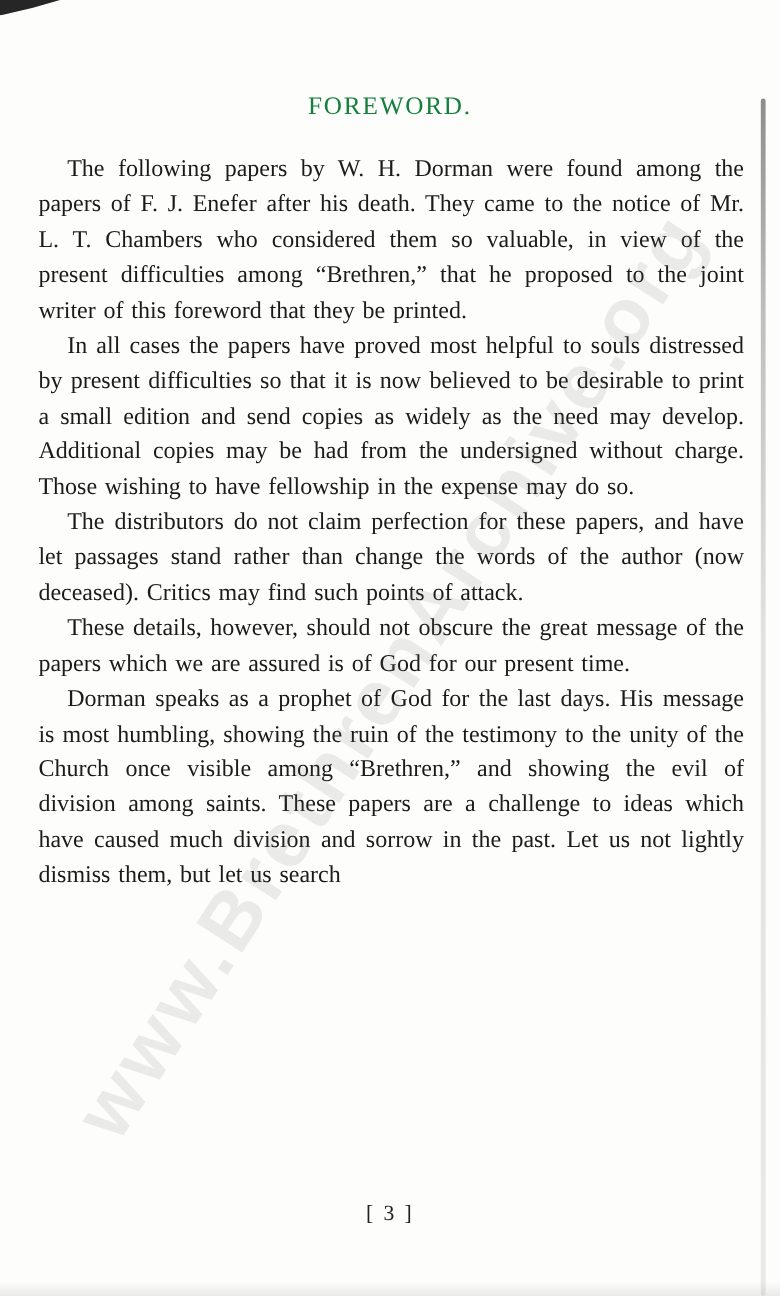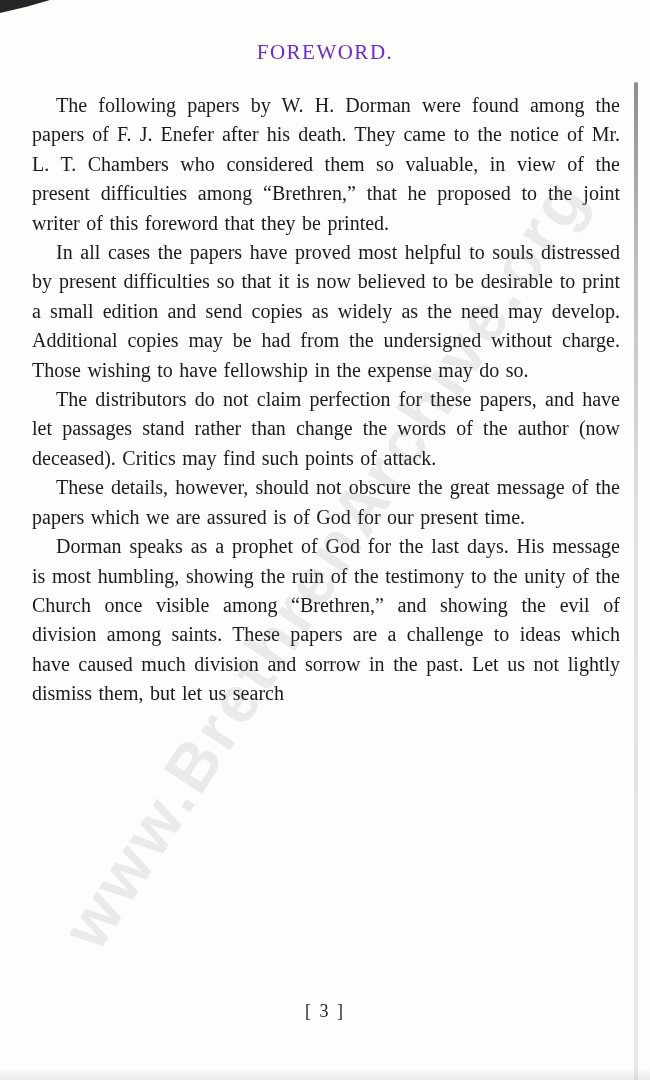--- a/index.html
+++ b/index.html
@@ -29,27 +29,27 @@
     font-family: "Liberation Sans", sans-serif;
     font-size: 66px;
     font-weight: 700;
     letter-spacing: 4px;
     white-space: nowrap;
     color: rgba(110, 110, 110, 0.13);
     pointer-events: none;
     user-select: none;
   }
   .title {
-    margin: 16px;
-    padding-top: 24px;
+    margin: 0;
+    padding-top: 76px;
     text-align: center;
     font-size: 21px;
     font-weight: 400;
     letter-spacing: 1.5px;
-    color: #6d28d9;
+    color: #15803d;
   }
   .text-block {
     margin: 26px 30px 0 32px;
     font-size: 20px;
     line-height: 29.4px;
     text-align: justify;
     word-spacing: 1.5px;
     color: #1b1b1b;
   }
   .text-block p {

